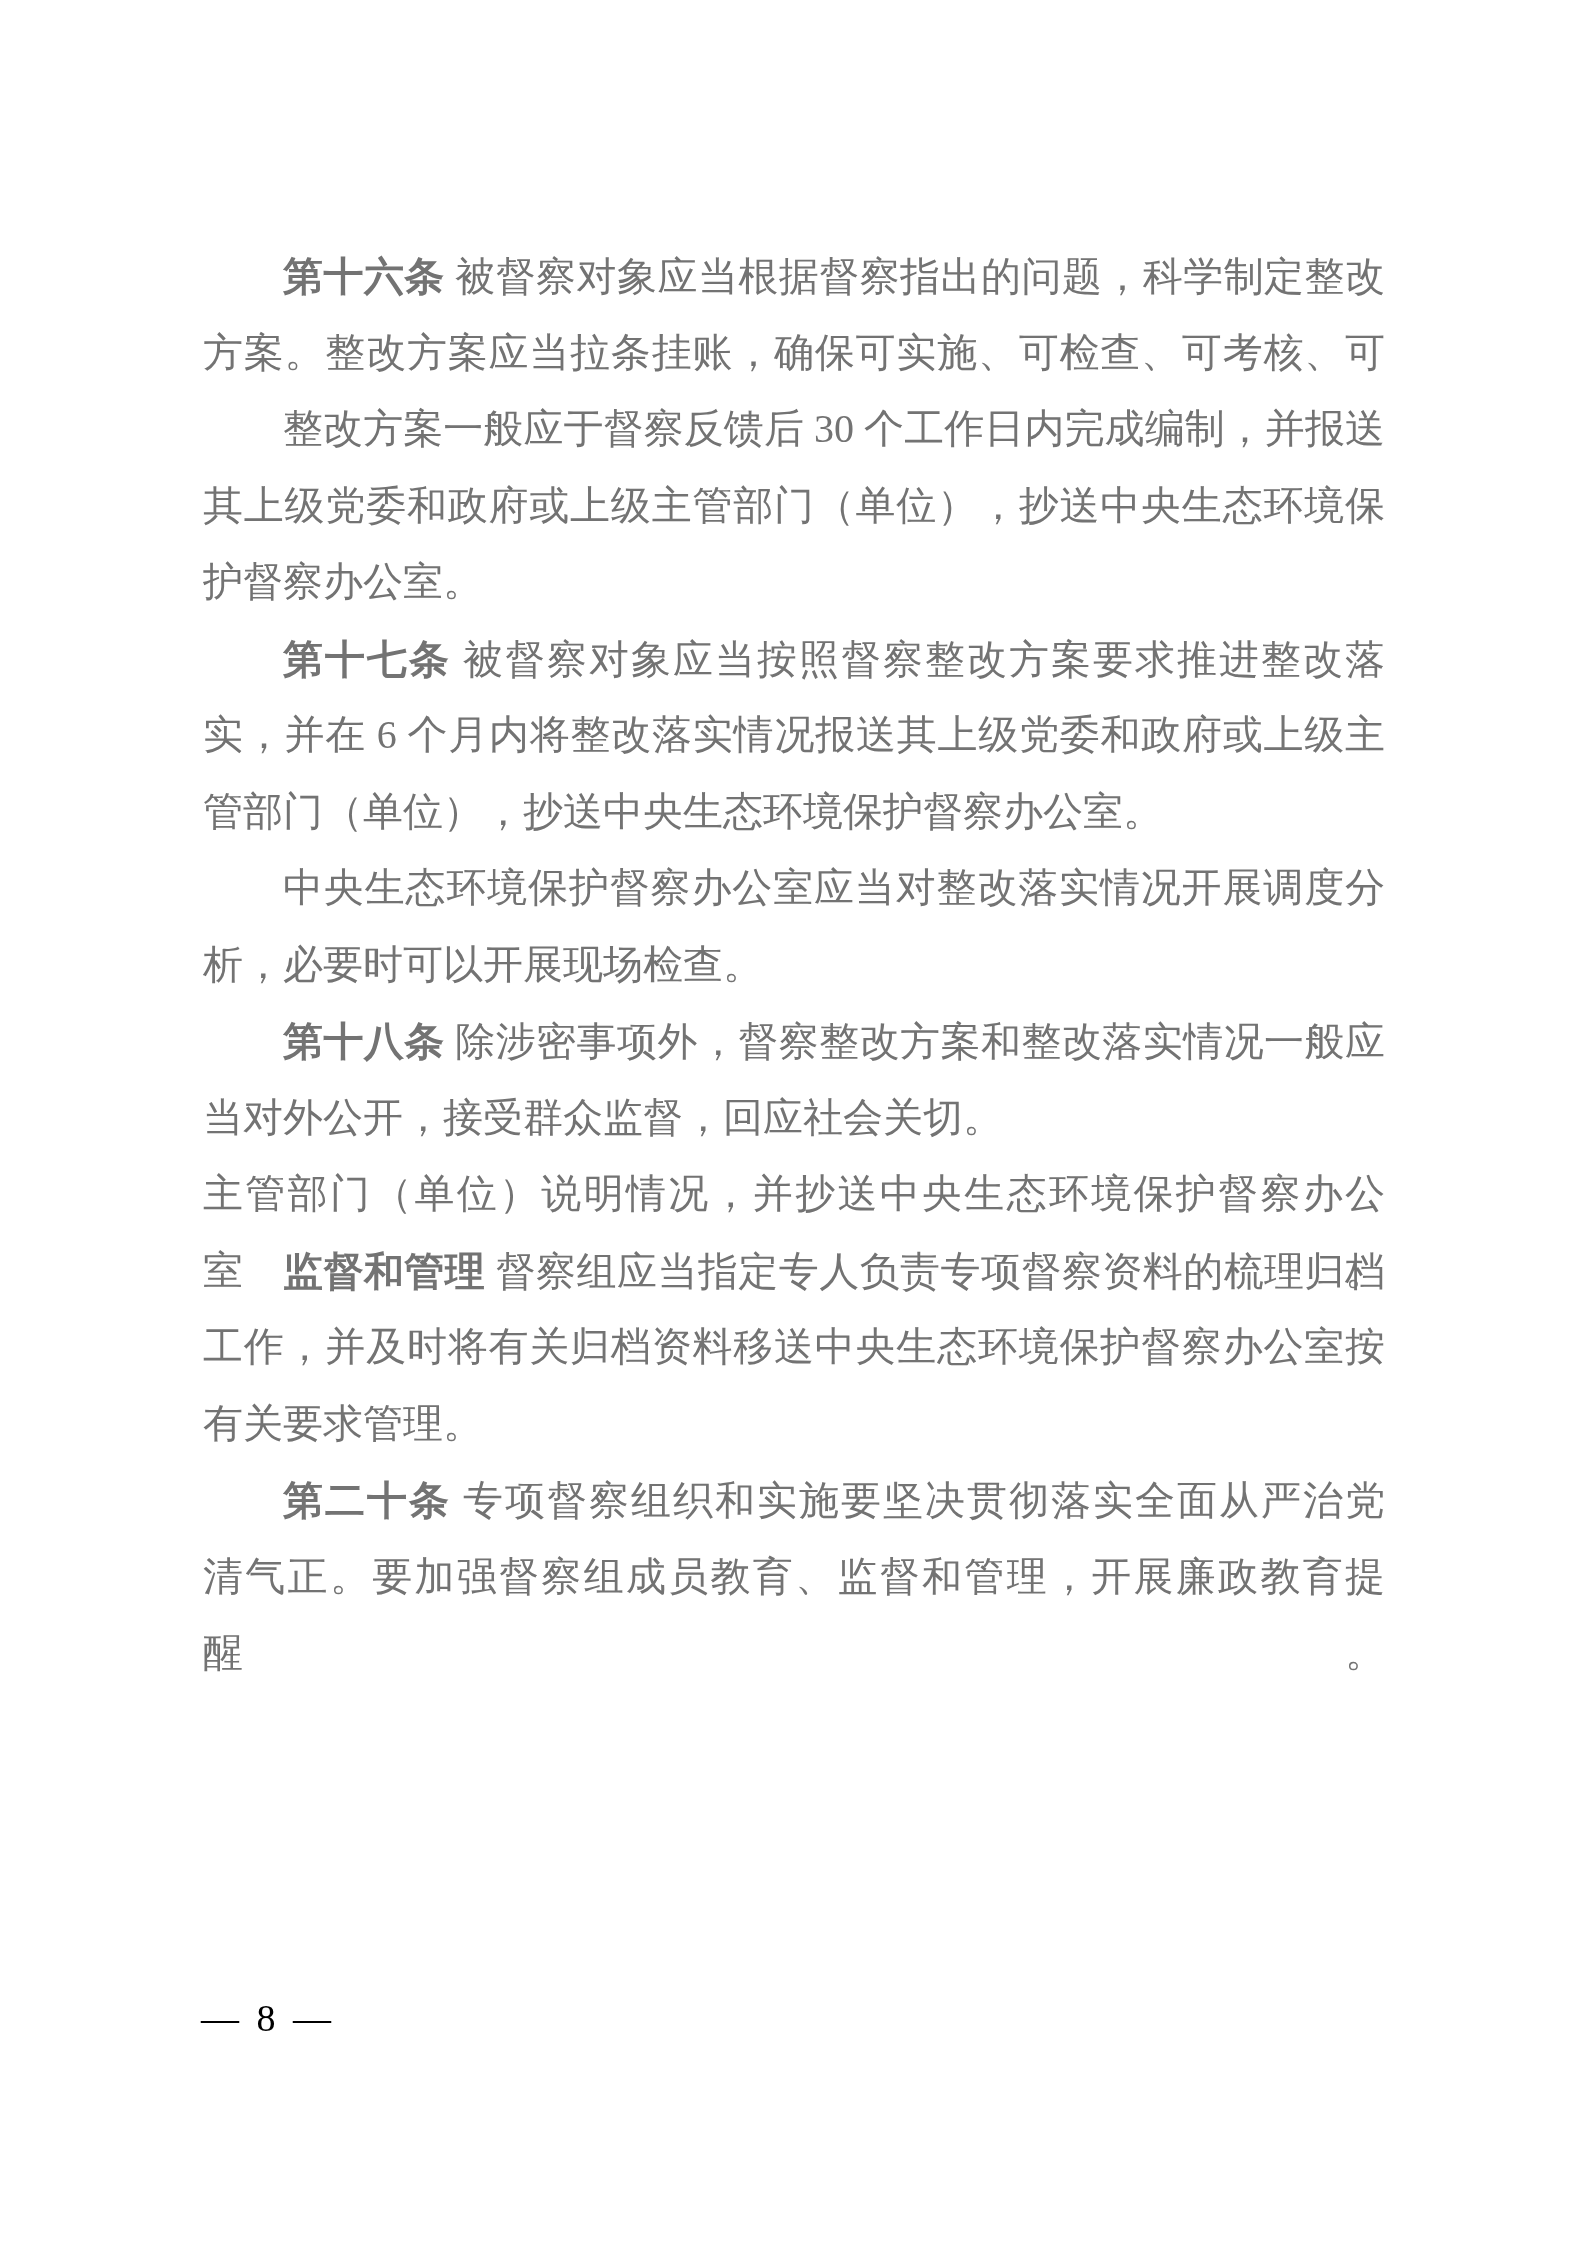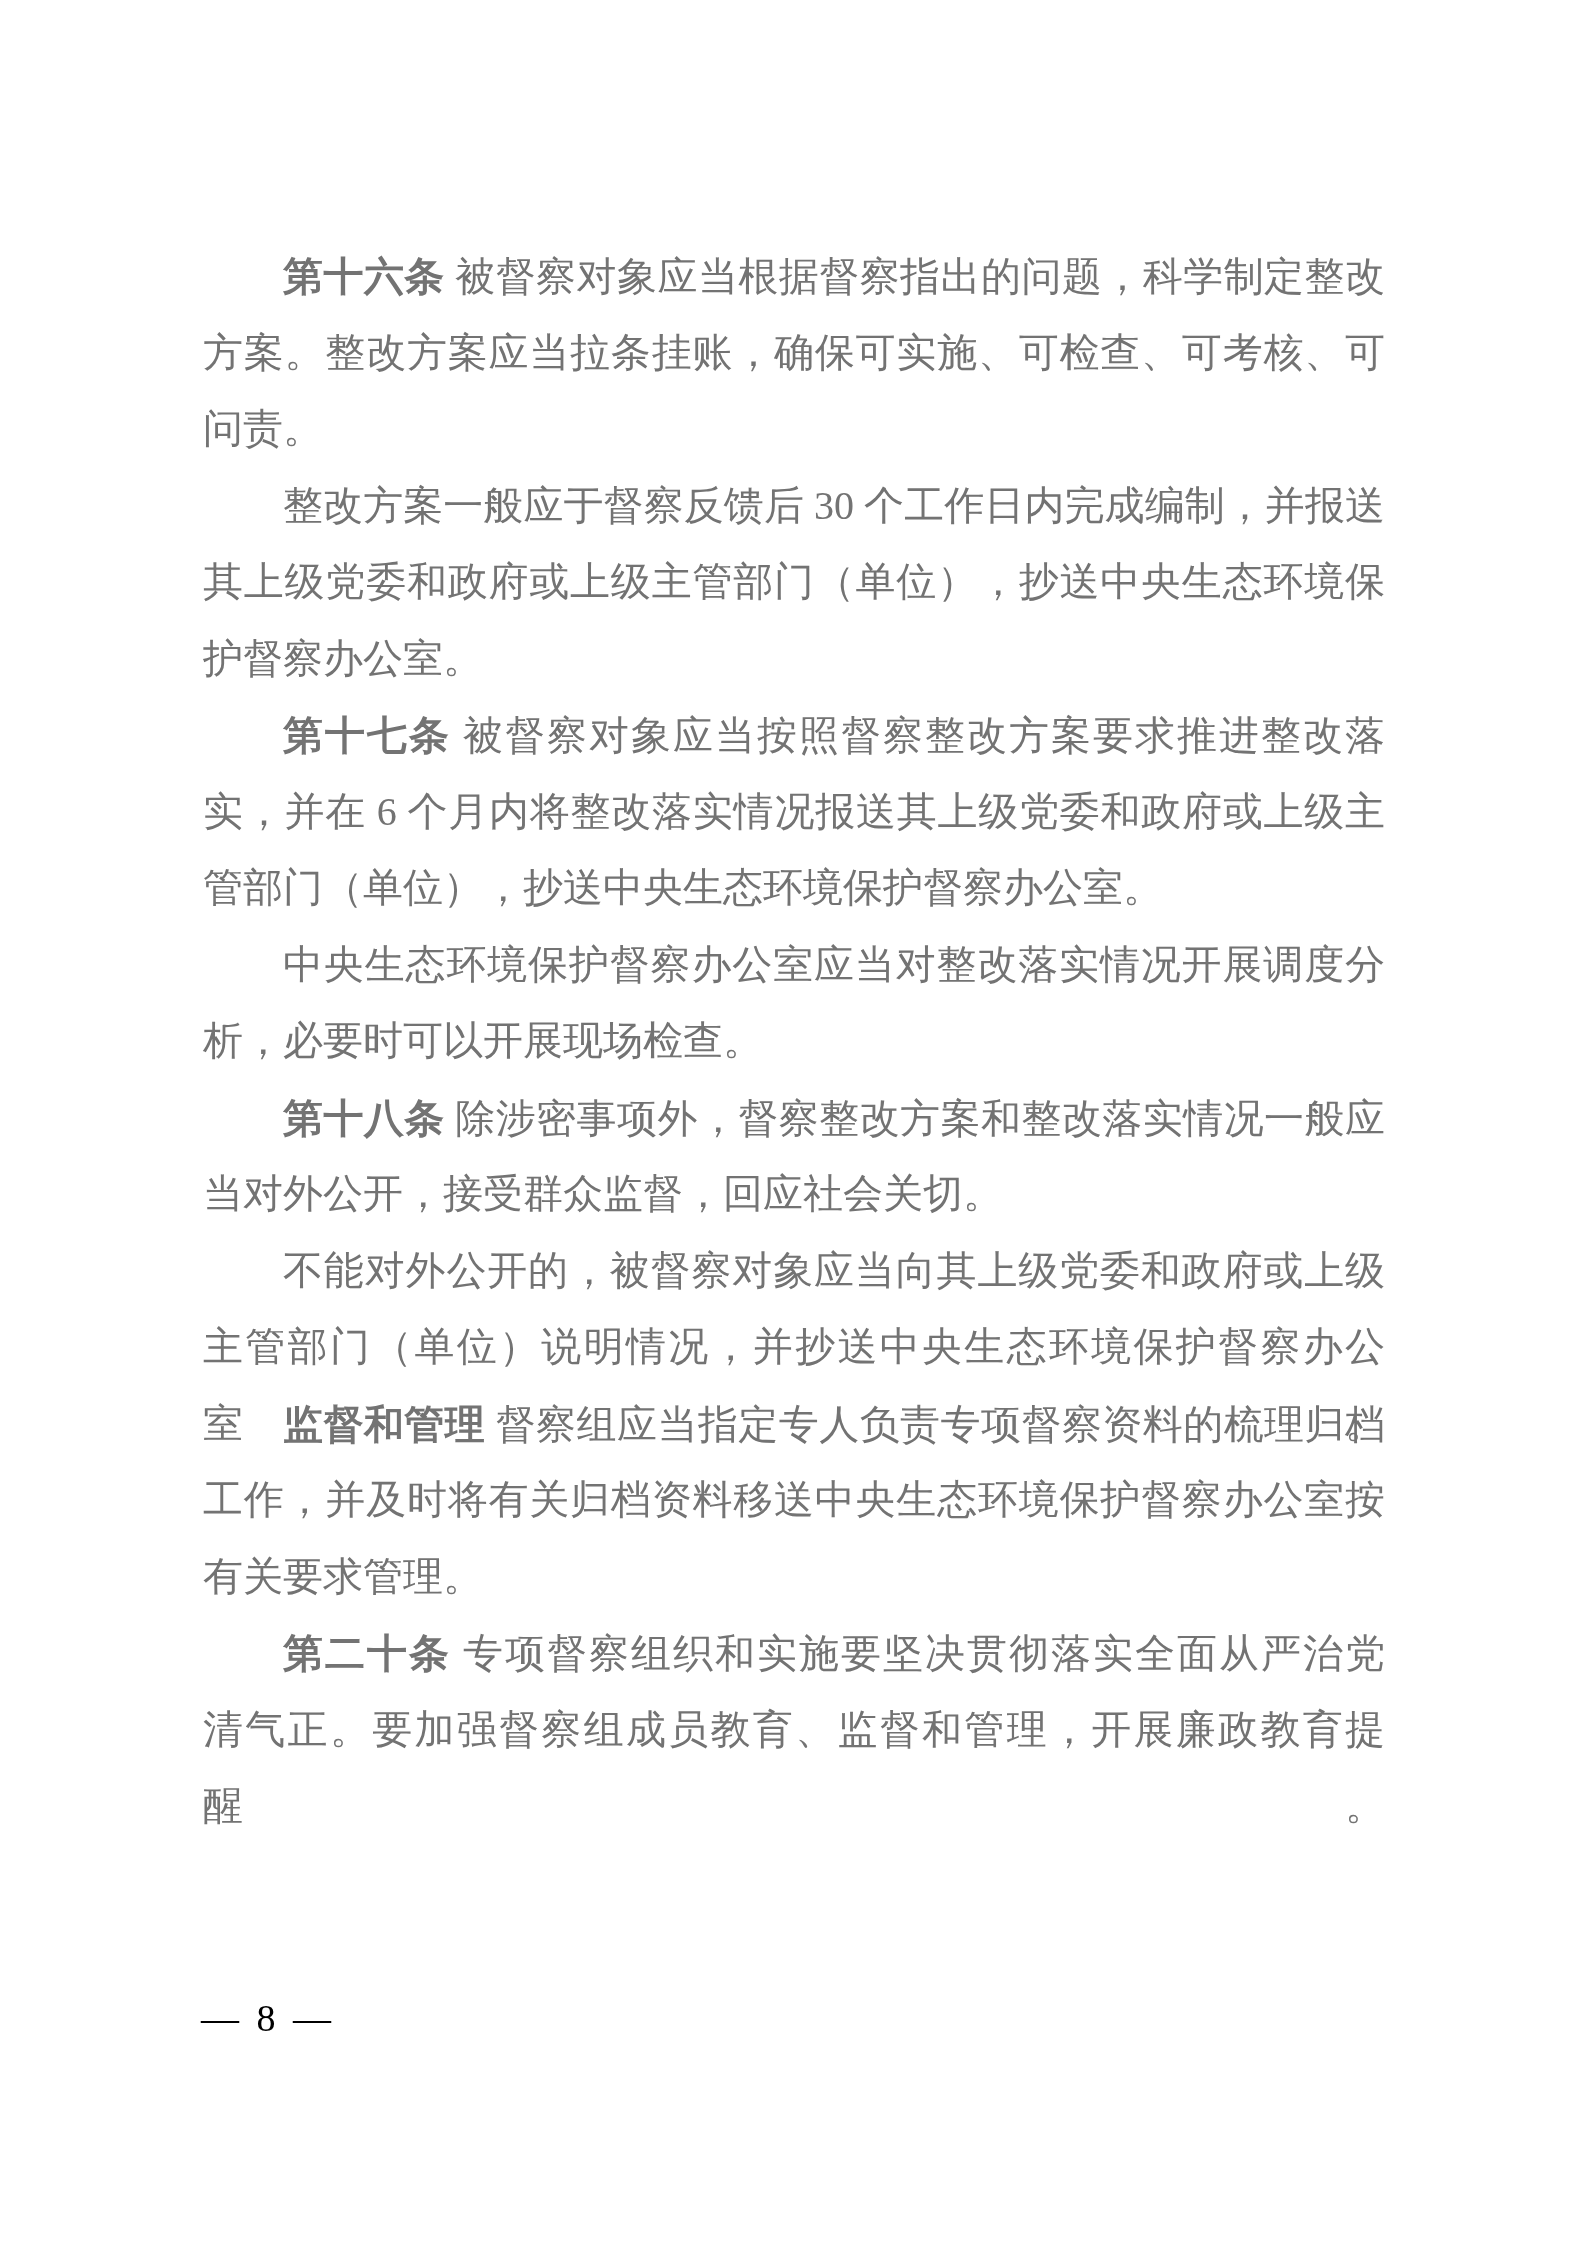--- a/index.html
+++ b/index.html
@@ -53,32 +53,30 @@
     color: #000000;
   }
 </style>
 </head>
 <body>
 
 <div class="page">
   <main class="body-text" id="doc-lines">
       <div class="line j ind"><span class="art">第十六条</span><span> 被督察对象应当根据督察指出的问题，科学制定整改</span></div>
       <div class="line j"><span>方案。整改方案应当拉条挂账，确保可实施、可检查、可考核、可</span></div>
-      <div class="line l"><span>问责。</span></div>
       <div class="line j ind"><span>整改方案一般应于督察反馈后 30 个工作日内完成编制，并报送</span></div>
       <div class="line j"><span>其上级党委和政府或上级主管部门（单位），抄送中央生态环境保</span></div>
       <div class="line l"><span>护督察办公室。</span></div>
       <div class="line j ind"><span class="art">第十七条</span><span> 被督察对象应当按照督察整改方案要求推进整改落</span></div>
       <div class="line j"><span>实，并在 6 个月内将整改落实情况报送其上级党委和政府或上级主</span></div>
       <div class="line l"><span>管部门（单位），抄送中央生态环境保护督察办公室。</span></div>
       <div class="line j ind"><span>中央生态环境保护督察办公室应当对整改落实情况开展调度分</span></div>
       <div class="line l"><span>析，必要时可以开展现场检查。</span></div>
       <div class="line j ind"><span class="art">第十八条</span><span> 除涉密事项外，督察整改方案和整改落实情况一般应</span></div>
       <div class="line l"><span>当对外公开，接受群众监督，回应社会关切。</span></div>
-      <div class="line j ind"><span>不能对外公开的，被督察对象应当向其上级党委和政府或上级</span></div>
       <div class="line j"><span>主管部门（单位）说明情况，并抄送中央生态环境保护督察办公室。</span></div>
       <div class="line j ind"><span class="art">监督和管理</span><span> 督察组应当指定专人负责专项督察资料的梳理归档</span></div>
       <div class="line j"><span>工作，并及时将有关归档资料移送中央生态环境保护督察办公室按</span></div>
       <div class="line l"><span>有关要求管理。</span></div>
       <div class="line j ind"><span class="art">第二十条</span><span> 专项督察组织和实施要坚决贯彻落实全面从严治党</span></div>
       <div class="line j"><span>清气正。要加强督察组成员教育、监督和管理，开展廉政教育提醒。</span></div>
     </main>
   <div class="footer">— 8 —</div>
 </div>
 

